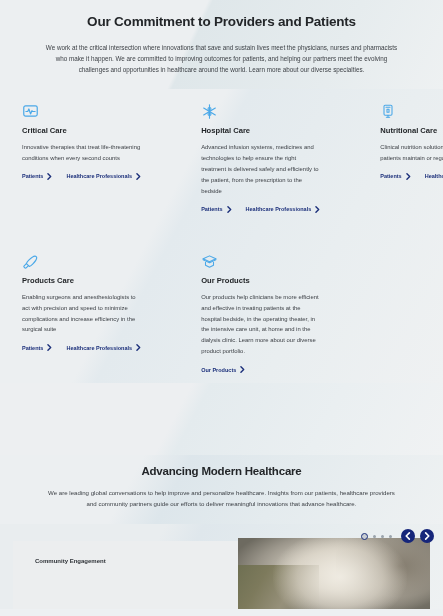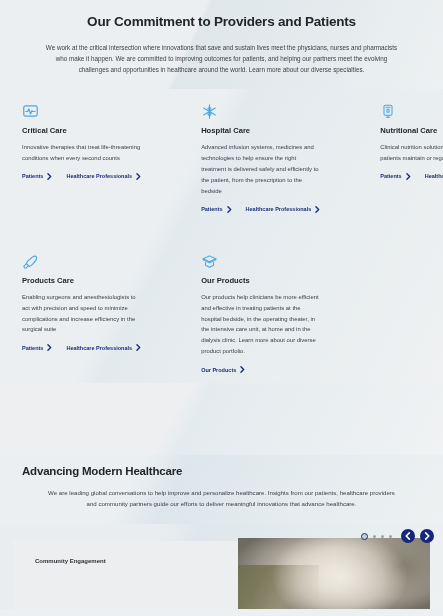--- a/index.html
+++ b/index.html
@@ -116,20 +116,21 @@
   }
   .adv:before{
     content:"";
     position:absolute; inset:0;
     background:linear-gradient(118deg,#eceff1 0%, #eceff1 30%, #dde6eb 40%, #e4ebee 62%, #eef1f2 100%);
   }
   .adv-inner{ position:relative; z-index:2; }
   .adv-title{
     font-size:11.5px;
     font-weight:bold;
+    text-align:center;
     color:#232629;
     letter-spacing:-0.2px;
     margin-bottom:11px;
   }
   .adv-sub{
     font-size:6.1px;
     line-height:1.8;
     text-align:center;
     color:#3b3f44;
     max-width:352px;

